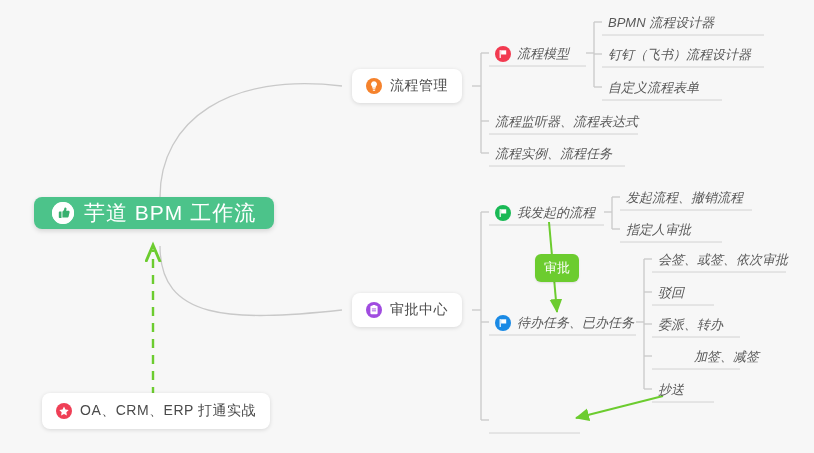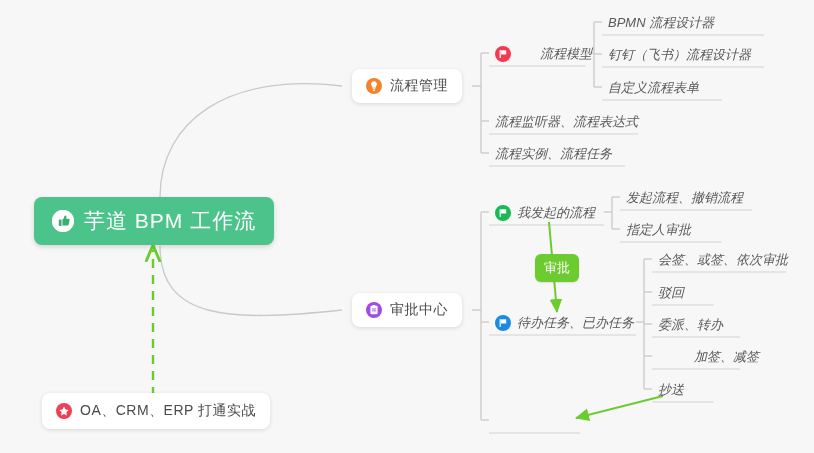--- a/index.html
+++ b/index.html
@@ -28,21 +28,21 @@
     color:#4a4a4a;
   }
   .card .lbl{margin-left:8px;letter-spacing:.5px;}
 
   
   .root{
     background:#4cc38a;
     border-radius:8px;
     box-shadow:0 2px 5px rgba(0,0,0,.14);
     display:flex;align-items:center;
-    height:48px;padding:0 18px;
+    height:32px;padding:0 18px;
     color:#ffffff;font-size:21px;
   }
   .root .lbl{margin-left:10px;letter-spacing:1px;}
 
   
   .leaf{
     font-size:13px;color:#595959;
     padding:3px 6px 5px 6px;
     display:flex;align-items:center;font-style:italic;
   }
@@ -175,21 +175,21 @@
     <span class="badge b-orange">
       <svg width="16" height="16" viewBox="0 0 16 16">
         <path d="M8 3.2a3 3 0 0 0-1.8 5.4v1.1h3.6V8.6A3 3 0 0 0 8 3.2z" fill="#fff"></path>
         <rect x="6.5" y="10.3" width="3" height="1" rx=".5" fill="#fff"></rect>
         <rect x="6.8" y="11.8" width="2.4" height="1" rx=".5" fill="#fff"></rect>
       </svg>
     </span>
     <span class="lbl">流程管理</span>
   </div>
 
-  <div class="node leaf" style="left:489px;top:42px;gap:23px;">
+  <div class="node leaf" style="left:489px;top:42px;">
     <span class="badge b-red">
       <svg width="16" height="16" viewBox="0 0 16 16">
         <rect x="4.6" y="4" width="1.2" height="8" rx=".5" fill="#fff"></rect>
         <path d="M6.1 4.3h5.1v4.2H6.1z" fill="#fff"></path>
       </svg>
     </span>
     <span class="lbl">流程模型</span>
   </div>
 
   <div class="node leaf noic" style="left:602px;top:11px;">

